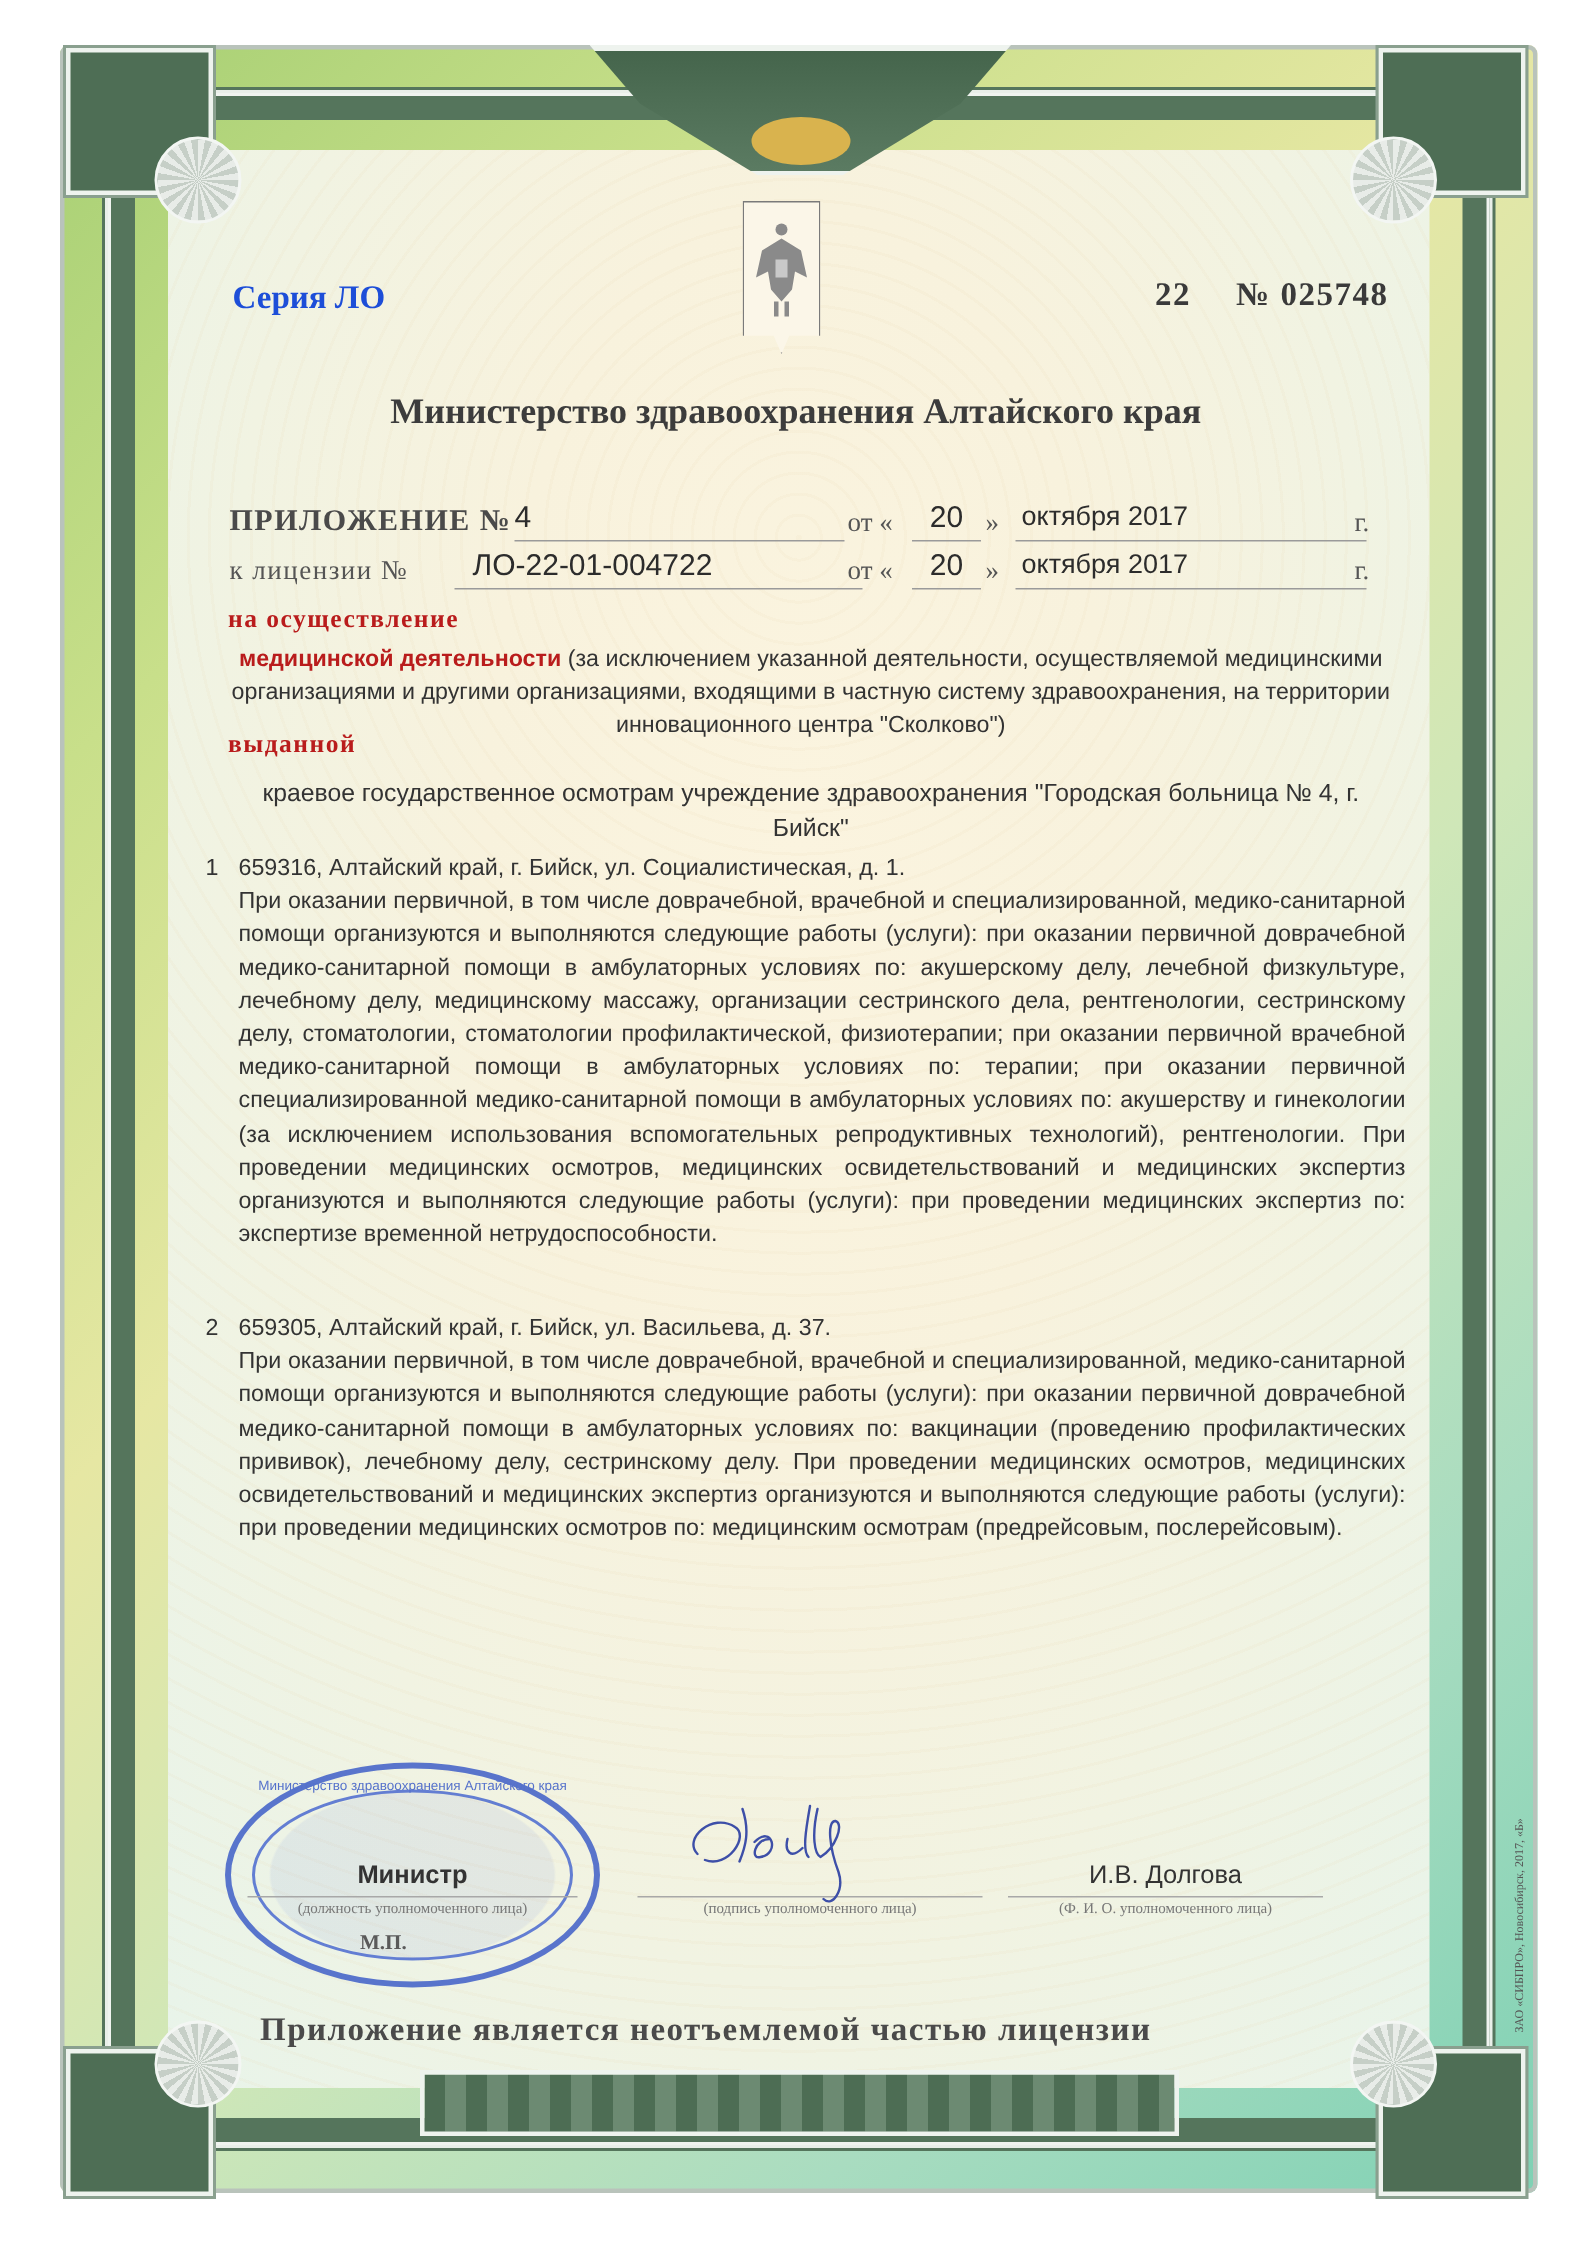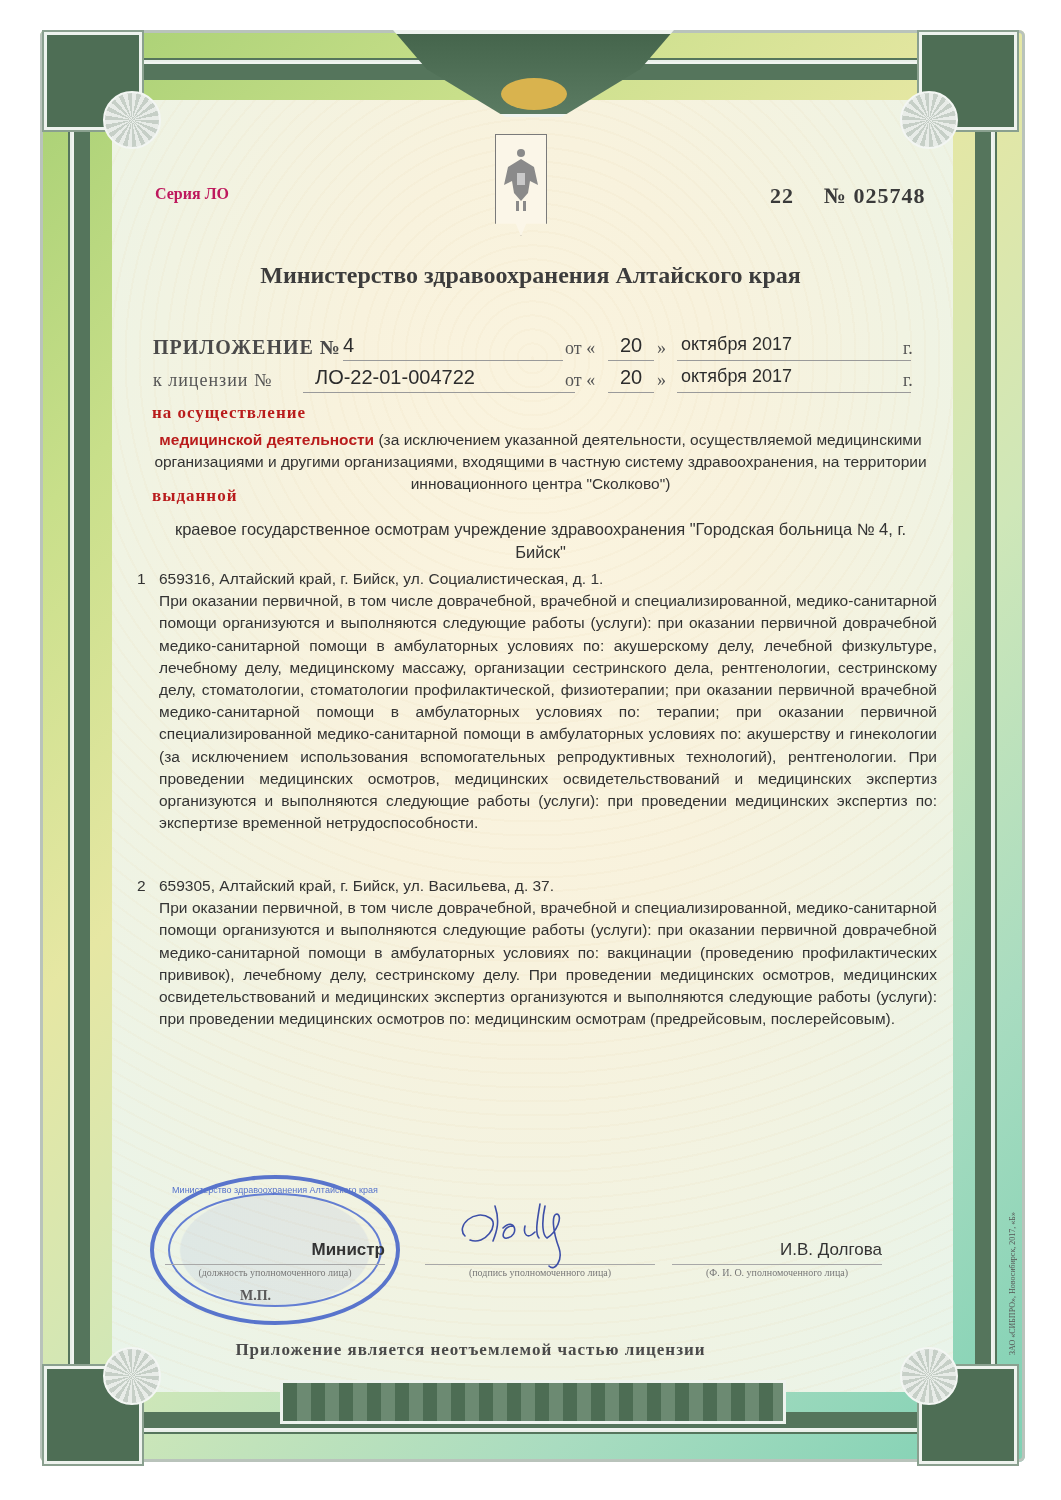--- a/index.html
+++ b/index.html
@@ -73,57 +73,57 @@
 
   
   .content { position:absolute; left:0; top:0; width:1061px; height:1500px; }
   .serif { font-family:"Liberation Serif", serif; }
   .emblem {
     position:absolute; left:495px; top:134px; width:50px; height:100px;
     border:1px solid #7a7a7a; background:#fbf6e8;
     clip-path: polygon(0 0,100% 0,100% 88%,60% 88%,50% 100%,40% 88%,0 88%);
   }
   .emblem svg { position:absolute; left:6px; top:10px; }
-  .series { position:absolute; left:155px; top:185px; font-size:16px; font-weight:bold; color:#be185d; }
+  .series { position:absolute; left:155px; top:185px; font-size:22px; font-weight:bold; color:#1d4ed8; }
   .regnum { position:absolute; left:770px; top:183px; font-size:22px; font-weight:bold; color:#3a3a3a; letter-spacing:1px; }
   .regnum .no { margin-left:30px; }
   .ministry { position:absolute; left:0; width:1061px; top:262px; text-align:center; font-size:24px; font-weight:bold; color:#3c3c3c; }
 
   .row { position:absolute; left:153px; height:30px; font-size:18px; }
   .row .lbl { font-family:"Liberation Serif", serif; color:#555; position:absolute; top:4px; white-space:nowrap; }
   .row .lbl.big { font-weight:bold; font-size:20px; letter-spacing:1px; color:#4a4a4a; top:2px; }
   .row .val { position:absolute; top:0; font-size:20px; color:#2c2c2c; border-bottom:1px solid #9a9a9a; height:26px; white-space:nowrap; }
 
   .sect-label { position:absolute; left:152px; font-family:Liberation Serif, serif; font-size:17px; font-weight:bold; color:#b91c1c; letter-spacing:1px; }
   .activity { position:absolute; left:148px; width:785px; top:429px; font-size:15.5px; line-height:22px; text-align:center; color:#333; }
   .activity b { color:#b91c1c; }
   .holder { position:absolute; left:148px; width:785px; top:518px; font-size:16.5px; line-height:23px; text-align:center; color:#333; }
 
   .addr { position:absolute; left:137px; width:800px; font-size:15.5px; line-height:22.2px; color:#333; }
   .addr .num { position:absolute; left:0; top:0; width:14px; }
   .addr .head { margin-left:22px; }
   .addr .body { margin-left:22px; text-align:justify; text-align-last:left; }
 
   .sign-row { position:absolute; top:1240px; height:40px; }
-  .sign-row .v { font-size:17px; color:#333; text-align:right; height:24px; }
+  .sign-row .v { font-size:17px; color:#333; text-align:center; height:24px; }
   .sign-row .line { border-top:1px solid #a8a8a8; }
   .sign-row .cap { font-family:"Liberation Serif", serif; font-size:10px; color:#777; text-align:center; margin-top:2px; }
   .signature { position:absolute; left:445px; top:1196px; }
   .seal {
     position:absolute; left:150px; top:1175px; width:250px; height:150px;
     border-radius:50%; border:4px solid #3f5fc8; box-sizing:border-box;
     background:radial-gradient(ellipse at center, rgba(80,110,220,0.10) 0 55%, rgba(0,0,0,0) 56%);
     opacity:0.85;
   }
   .seal::before{
     content:""; position:absolute; inset:14px; border-radius:50%; border:2px solid #4b6ad0;
   }
   .seal-text { position:absolute; width:100%; text-align:center; top:6px; font-size:9px; color:#3a5bc7; }
   .mp { position:absolute; left:240px; top:1288px; font-family:"Liberation Serif", serif; font-size:14px; font-weight:bold; color:#5a5a5a; }
-  .footer-note { position:absolute; left:0; width:941px; top:1340px; text-align:center; font-family:"Liberation Serif", serif; font-size:17px; font-weight:bold; letter-spacing:1px; color:#4a4a4a; }
+  .footer-note { position:absolute; left:0; width:941px; top:1340px; text-align:center; font-family:"Liberation Serif", serif; font-size:22px; font-weight:bold; letter-spacing:1px; color:#4a4a4a; }
 </style>
 </head>
 <body>
 
 <div class="frame-outer"></div>
 <div class="frame-band"></div>
 <div class="paper"></div>
 <div class="paper-wave"></div>
 <div class="corner c-tl">
     <div class="rosette"></div>

